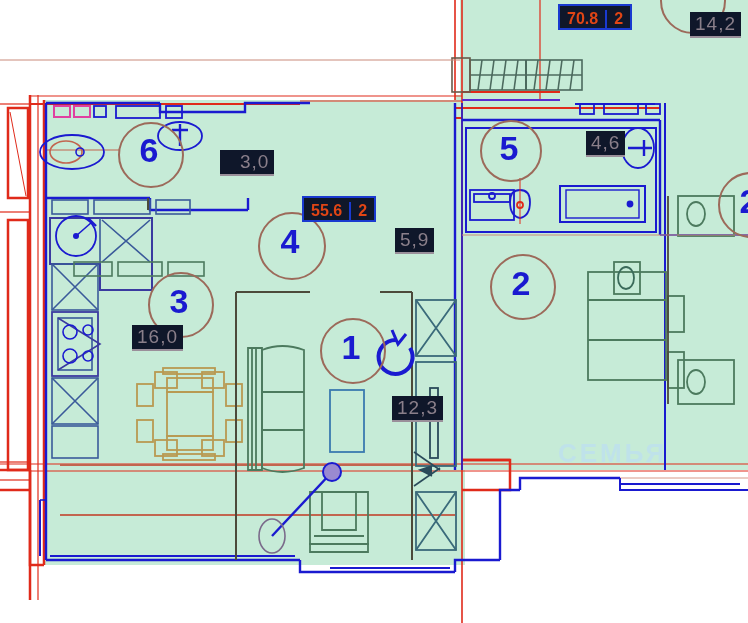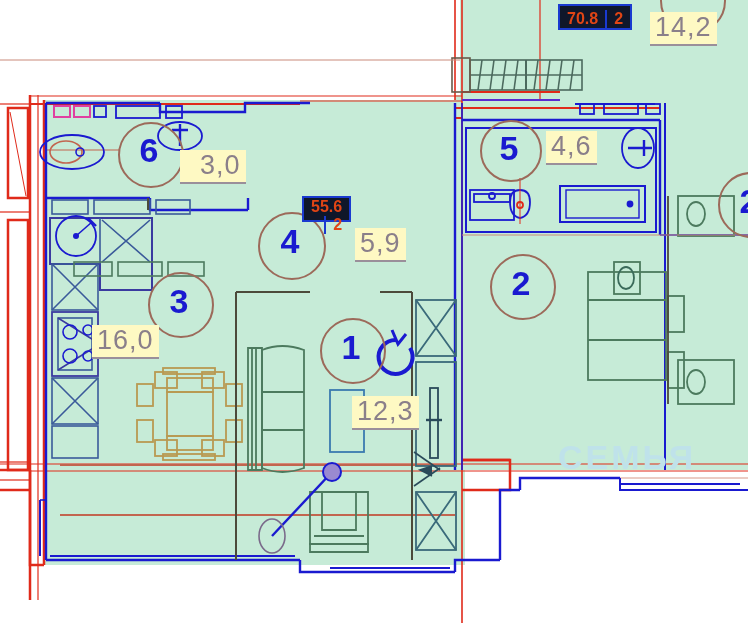--- a/index.html
+++ b/index.html
@@ -11,29 +11,30 @@
     position:relative;width:748px;height:623px;
     background:#ffffff;
     overflow:hidden;
   }
   #plan svg{position:absolute;top:0;left:0;}
 
   
   .arealbl{
     position:absolute;
     font-family:"Liberation Sans", sans-serif;
-    font-size:27px;
+    font-size:19px;
     color:#8a7f8a;
-    background:#fef9c3;
+    background:#0f172a;
     letter-spacing:1px;
     line-height:1;
     padding:2px 5px 3px 5px;
     border-bottom:2px solid #9a8f9a;
     white-space:nowrap;
     z-index:40;
+    margin-left:40px;
   }
   .roomnum{
     position:absolute;
     font-family:"Liberation Sans", sans-serif;
     font-size:34px;
     font-weight:bold;
     color:#1a1ad0;
     z-index:41;
     line-height:1;
     text-align:center;
@@ -58,21 +59,21 @@
   .sumbox .cell{
     display:flex;align-items:center;justify-content:center;
     font-family:"Liberation Sans", sans-serif;
     font-size:16px;font-weight:bold;color:#e04515;
     padding:0 7px;
   }
   .sumbox .cell + .cell{border-left:2px solid #1a3ad0;}
   .watermark{
     position:absolute;
     font-family:"Liberation Sans", sans-serif;
-    font-size:34px;font-weight:bold;
+    font-size:26px;font-weight:bold;
     color:#bfe2ea;
     letter-spacing:3px;
     z-index:30;
     user-select:none;
   }
 </style>
 </head>
 <body>
 
 <div id="plan">
@@ -357,21 +358,21 @@
       <line x1="0" y1="60" x2="460" y2="60"></line>
       <line x1="462" y1="235" x2="748" y2="235"></line>
     </g>
   </svg>
 
   <div class="sumbox" style="left:558px;top:4px;">
     <span class="cell">70.8</span>
     <span class="cell">2</span>
   </div>
 
-  <div class="sumbox" style="left:302px;top:196px;flex-direction:column;">
+  <div class="sumbox" style="left:302px;top:196px;">
     <span class="cell">55.6</span>
     <span class="cell">2</span>
   </div>
 
   <div class="roomcircle" style="left:118px;top:122px;width:62px;height:62px;"></div>
   <div class="roomnum" style="left:118px;top:133px;width:62px;">6</div>
   <div class="arealbl" style="left:180px;top:150px;padding-left:20px;">3,0</div>
 
   <div class="roomcircle" style="left:258px;top:212px;width:64px;height:64px;"></div>
   <div class="roomnum" style="left:258px;top:224px;width:64px;">4</div>

